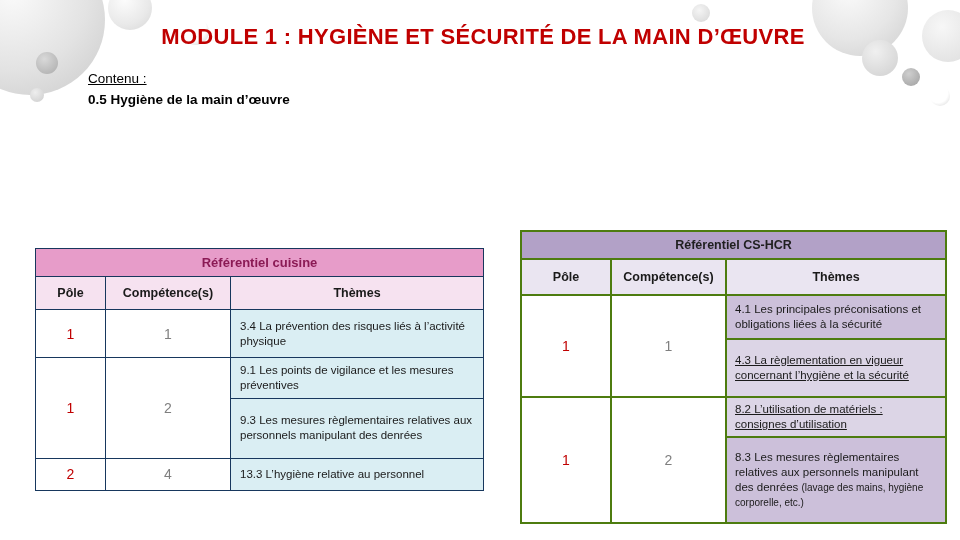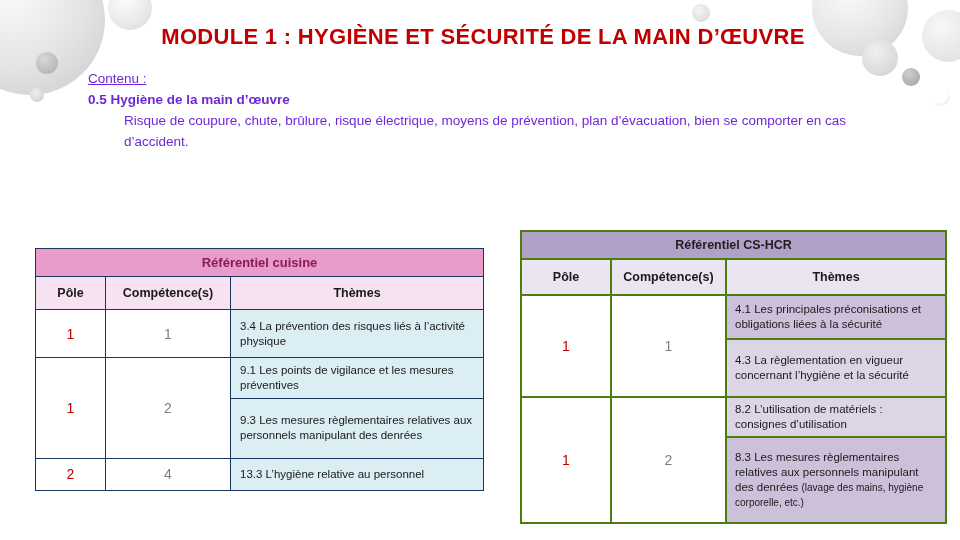--- a/index.html
+++ b/index.html
@@ -14,21 +14,21 @@
   
   .title {
     position:absolute; top:24px; left:0; width:100%; margin:0;
     text-align:center; font-size:22px; font-weight:bold;
     letter-spacing:0.3px; color:var(--title-red,#C00000);
   }
 
   
   .content {
     position:absolute; left:88px; top:68px; width:800px;
-    font-size:13.5px; line-height:21px; color:#6d28d9;
+    font-size:13.5px; line-height:21px; color:#000000;
   }
   .content .heading { text-decoration:underline; }
   .content .sec-title { font-weight:bold; }
   .content .sec-body { padding-left:36px; }
 
   
   .tbl { position:absolute; border-collapse:collapse; table-layout:fixed; }
   .tbl td { vertical-align:middle; overflow:hidden; }
   .num { text-align:center; font-size:14px; background:#fff; }
   .pole { color:var(--pole-red,#C00000); }
@@ -58,21 +58,21 @@
   .cshcr .cap {
     background:var(--hcr-header-bg,#B2A1C7); color:#1f1f1f;
     font-weight:bold; text-align:center; font-size:12.5px; height:24px;
   }
   .cshcr .hd {
     background:var(--hcr-subheader-bg,#EAE5F1); color:#1a1a1a;
     font-weight:bold; text-align:center; font-size:12.5px; height:32px;
   }
   .cshcr .theme { font-size:11.5px; padding:4px 8px; }
   .t-dark  { background:var(--hcr-theme-dark,#CCC0DA); }
-  .t-light { background:var(--hcr-theme-light,#DCD5E6); }
+  .t-light { background:var(--hcr-theme-light,#DCD5E6);text-decoration:underline; }
   .cshcr .r1 { height:44px; }
   .cshcr .r2 { height:58px; }
   .cshcr .r3 { height:40px; }
   .cshcr .r4 { height:86px; }
   .note { font-size:10px; }
 </style>
 </head>
 <body>
 
 <div class="slide">
@@ -87,21 +87,20 @@
   <div class="bubble" style="left:862px; top:40px; width:36px; height:36px; background:radial-gradient(circle at 38% 32%, #f0f0f0, #cfcfcf);"></div>
   <div class="bubble" style="left:902px; top:68px; width:18px; height:18px; background:radial-gradient(circle at 38% 32%, #cfcfcf, #9f9f9f);"></div>
   <div class="bubble" style="left:922px; top:10px; width:52px; height:52px; background:radial-gradient(circle at 38% 32%, #f7f7f7, #dddddd);"></div>
   <div class="bubble" style="left:930px; top:86px; width:20px; height:20px; background:radial-gradient(circle at 40% 35%, #ffffff 55%, #e8e8e8 78%, #d0d0d0);"></div>
 
   <h1 class="title">MODULE 1 : HYGIÈNE ET SÉCURITÉ DE LA MAIN D’ŒUVRE</h1>
 
   <div class="content">
     <div class="heading">Contenu :</div>
     <div class="sec-title">0.5 Hygiène de la main d’œuvre</div>
-    <div class="sec-body">Risque de coupure, chute, brûlure, risque électrique, moyens de prévention, plan d’évacuation, bien se comporter en cas d’accident.</div>
   </div>
 
   <table class="tbl cuisine">
     <colgroup>
         <col style="width:70px">
         <col style="width:125px">
         <col style="width:253px">
       </colgroup>
     <tbody>
       <tr>

